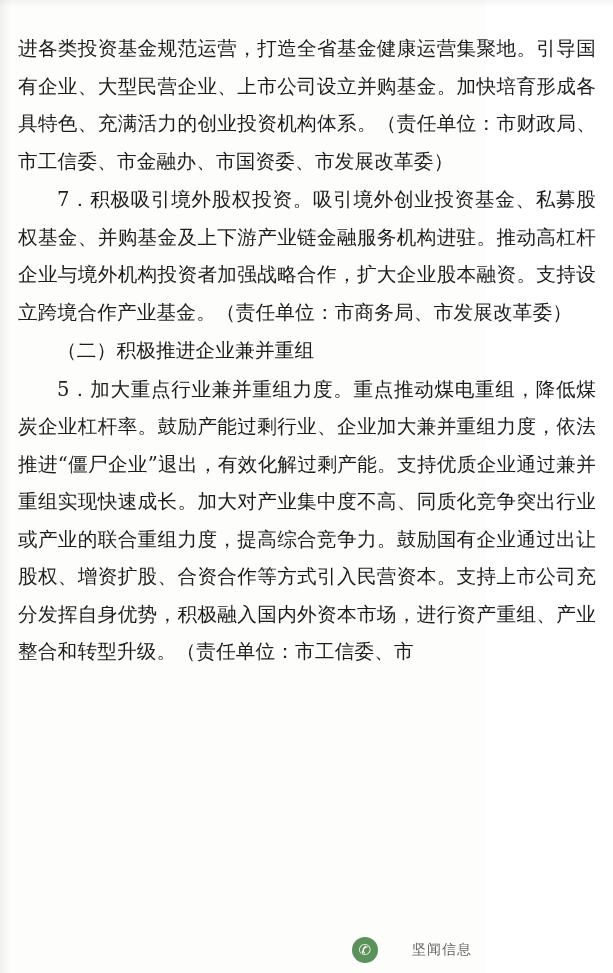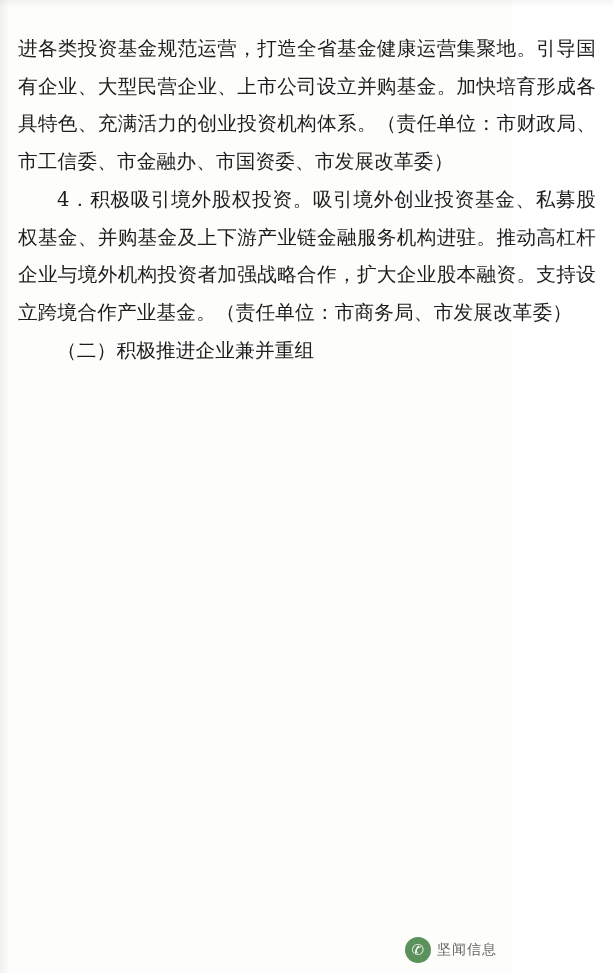--- a/index.html
+++ b/index.html
@@ -15,21 +15,20 @@
     color: #1a1a1a;
     overflow: hidden;
   }
   .page {
     position: absolute;
     left: 0;
     top: 0;
     width: 486px;
     height: 973px;
     background: #fdfdfb;
-    padding-left: 25px;
   }
   .doc-body {
     position: absolute;
     left: 18px;
     top: 30px;
     width: 578px;
   }
   p.para {
     margin: 0 0 1px 0;
     font-size: 19.6px;
@@ -67,20 +66,21 @@
     align-items: center;
     justify-content: center;
     font-size: 15px;
     font-family: "DejaVu Sans", "Liberation Sans", sans-serif;
   }
   .wm-text {
     font-size: 14px;
     color: #4a4a4a;
     font-family: Liberation Mono, monospace;
     letter-spacing: 1px;
+    margin-left: 28px;
   }
   .edge-shade-left {
     position: absolute;
     left: 0;
     top: 0;
     width: 10px;
     height: 973px;
     background: linear-gradient(to right, rgba(0,0,0,0.05), rgba(0,0,0,0));
     pointer-events: none;
   }
@@ -97,22 +97,23 @@
 </head>
 <body>
 
 <div class="page">
 
   <div class="edge-shade-top"></div>
   <div class="edge-shade-left"></div>
 
   <div class="doc-body">
     <p class="para">进各类投资基金规范运营，打造全省基金健康运营集聚地。引导国有企业、大型民营企业、上市公司设立并购基金。加快培育形成各具特色、充满活力的创业投资机构体系。（责任单位：市财政局、市工信委、市金融办、市国资委、市发展改革委）</p>
-    <p class="para indent">4．积极吸引境外股权投资。吸引境外创业投资基金、私募股权基金、并购基金及上下游产业链金融服务机构进驻。推动高杠杆企业与境外机构投资者加强战略合作，扩大企业股本融资。支持设立跨境合作产业基金。（责任单位：市商务局、市发展改革委）</p>
+    <p class="para indent">7．积极吸引境外股权投资。吸引境外创业投资基金、私募股权基金、并购基金及上下游产业链金融服务机构进驻。推动高杠杆企业与境外机构投资者加强战略合作，扩大企业股本融资。支持设立跨境合作产业基金。（责任单位：市商务局、市发展改革委）</p>
     <p class="para heading">（二）积极推进企业兼并重组</p>
+    <p class="para indent">5．加大重点行业兼并重组力度。重点推动煤电重组，降低煤炭企业杠杆率。鼓励产能过剩行业、企业加大兼并重组力度，依法推进“僵尸企业”退出，有效化解过剩产能。支持优质企业通过兼并重组实现快速成长。加大对产业集中度不高、同质化竞争突出行业或产业的联合重组力度，提高综合竞争力。鼓励国有企业通过出让股权、增资扩股、合资合作等方式引入民营资本。支持上市公司充分发挥自身优势，积极融入国内外资本市场，进行资产重组、产业整合和转型升级。（责任单位：市工信委、市</p>
   </div>
 
   <div class="watermark">
     <span class="wm-badge">✆</span>
     <span class="wm-text">坚闻信息</span>
   </div>
 
 </div>
 
 </body></html>

